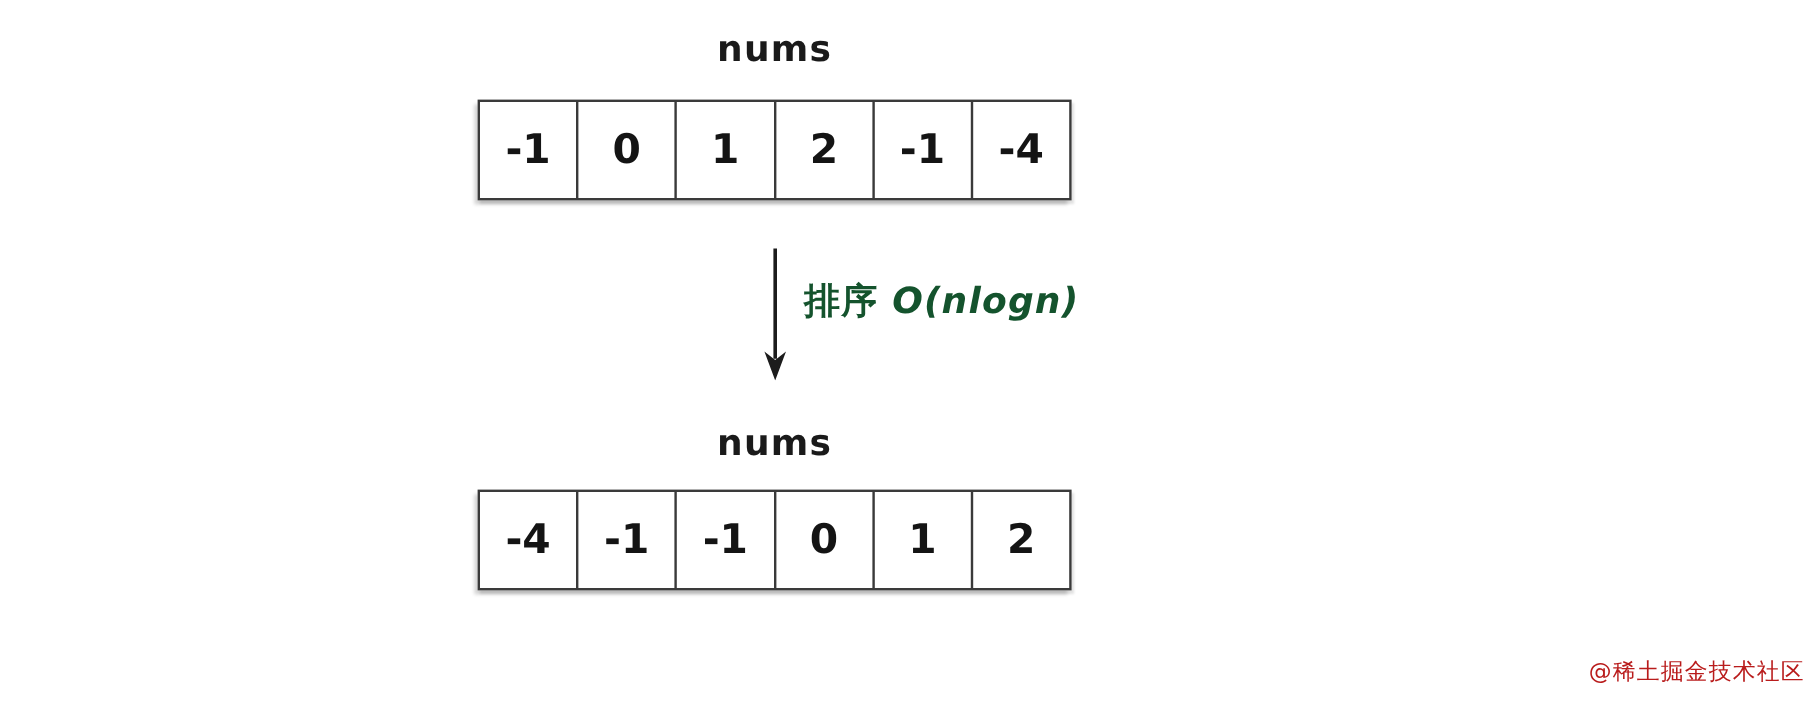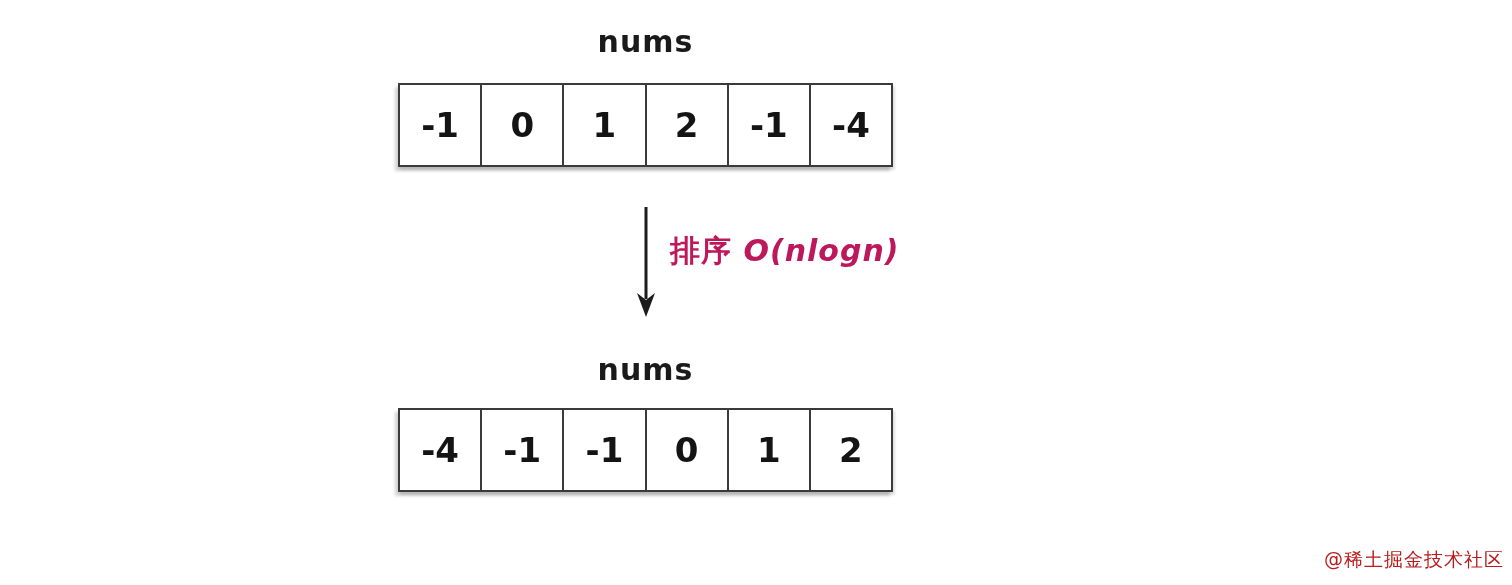--- a/index.html
+++ b/index.html
@@ -52,21 +52,21 @@
   .arrow-wrap {
     position: absolute;
     left: 635px; top: 205px;
     width: 22px; height: 112px;
   }
   .transition-label {
     position: absolute;
     left: 670px; top: 231px;
     font-size: 30px;
     font-weight: 600;
-    color: #be185d;
+    color: #14532d;
     white-space: nowrap;
     letter-spacing: 1px;
   }
   .transition-label .big-o { font-style: italic; }
   .watermark {
     position: absolute;
     right: 8px; bottom: 12px;
     font-size: 19px;
     color: #b91c1c;
     letter-spacing: 1px;

